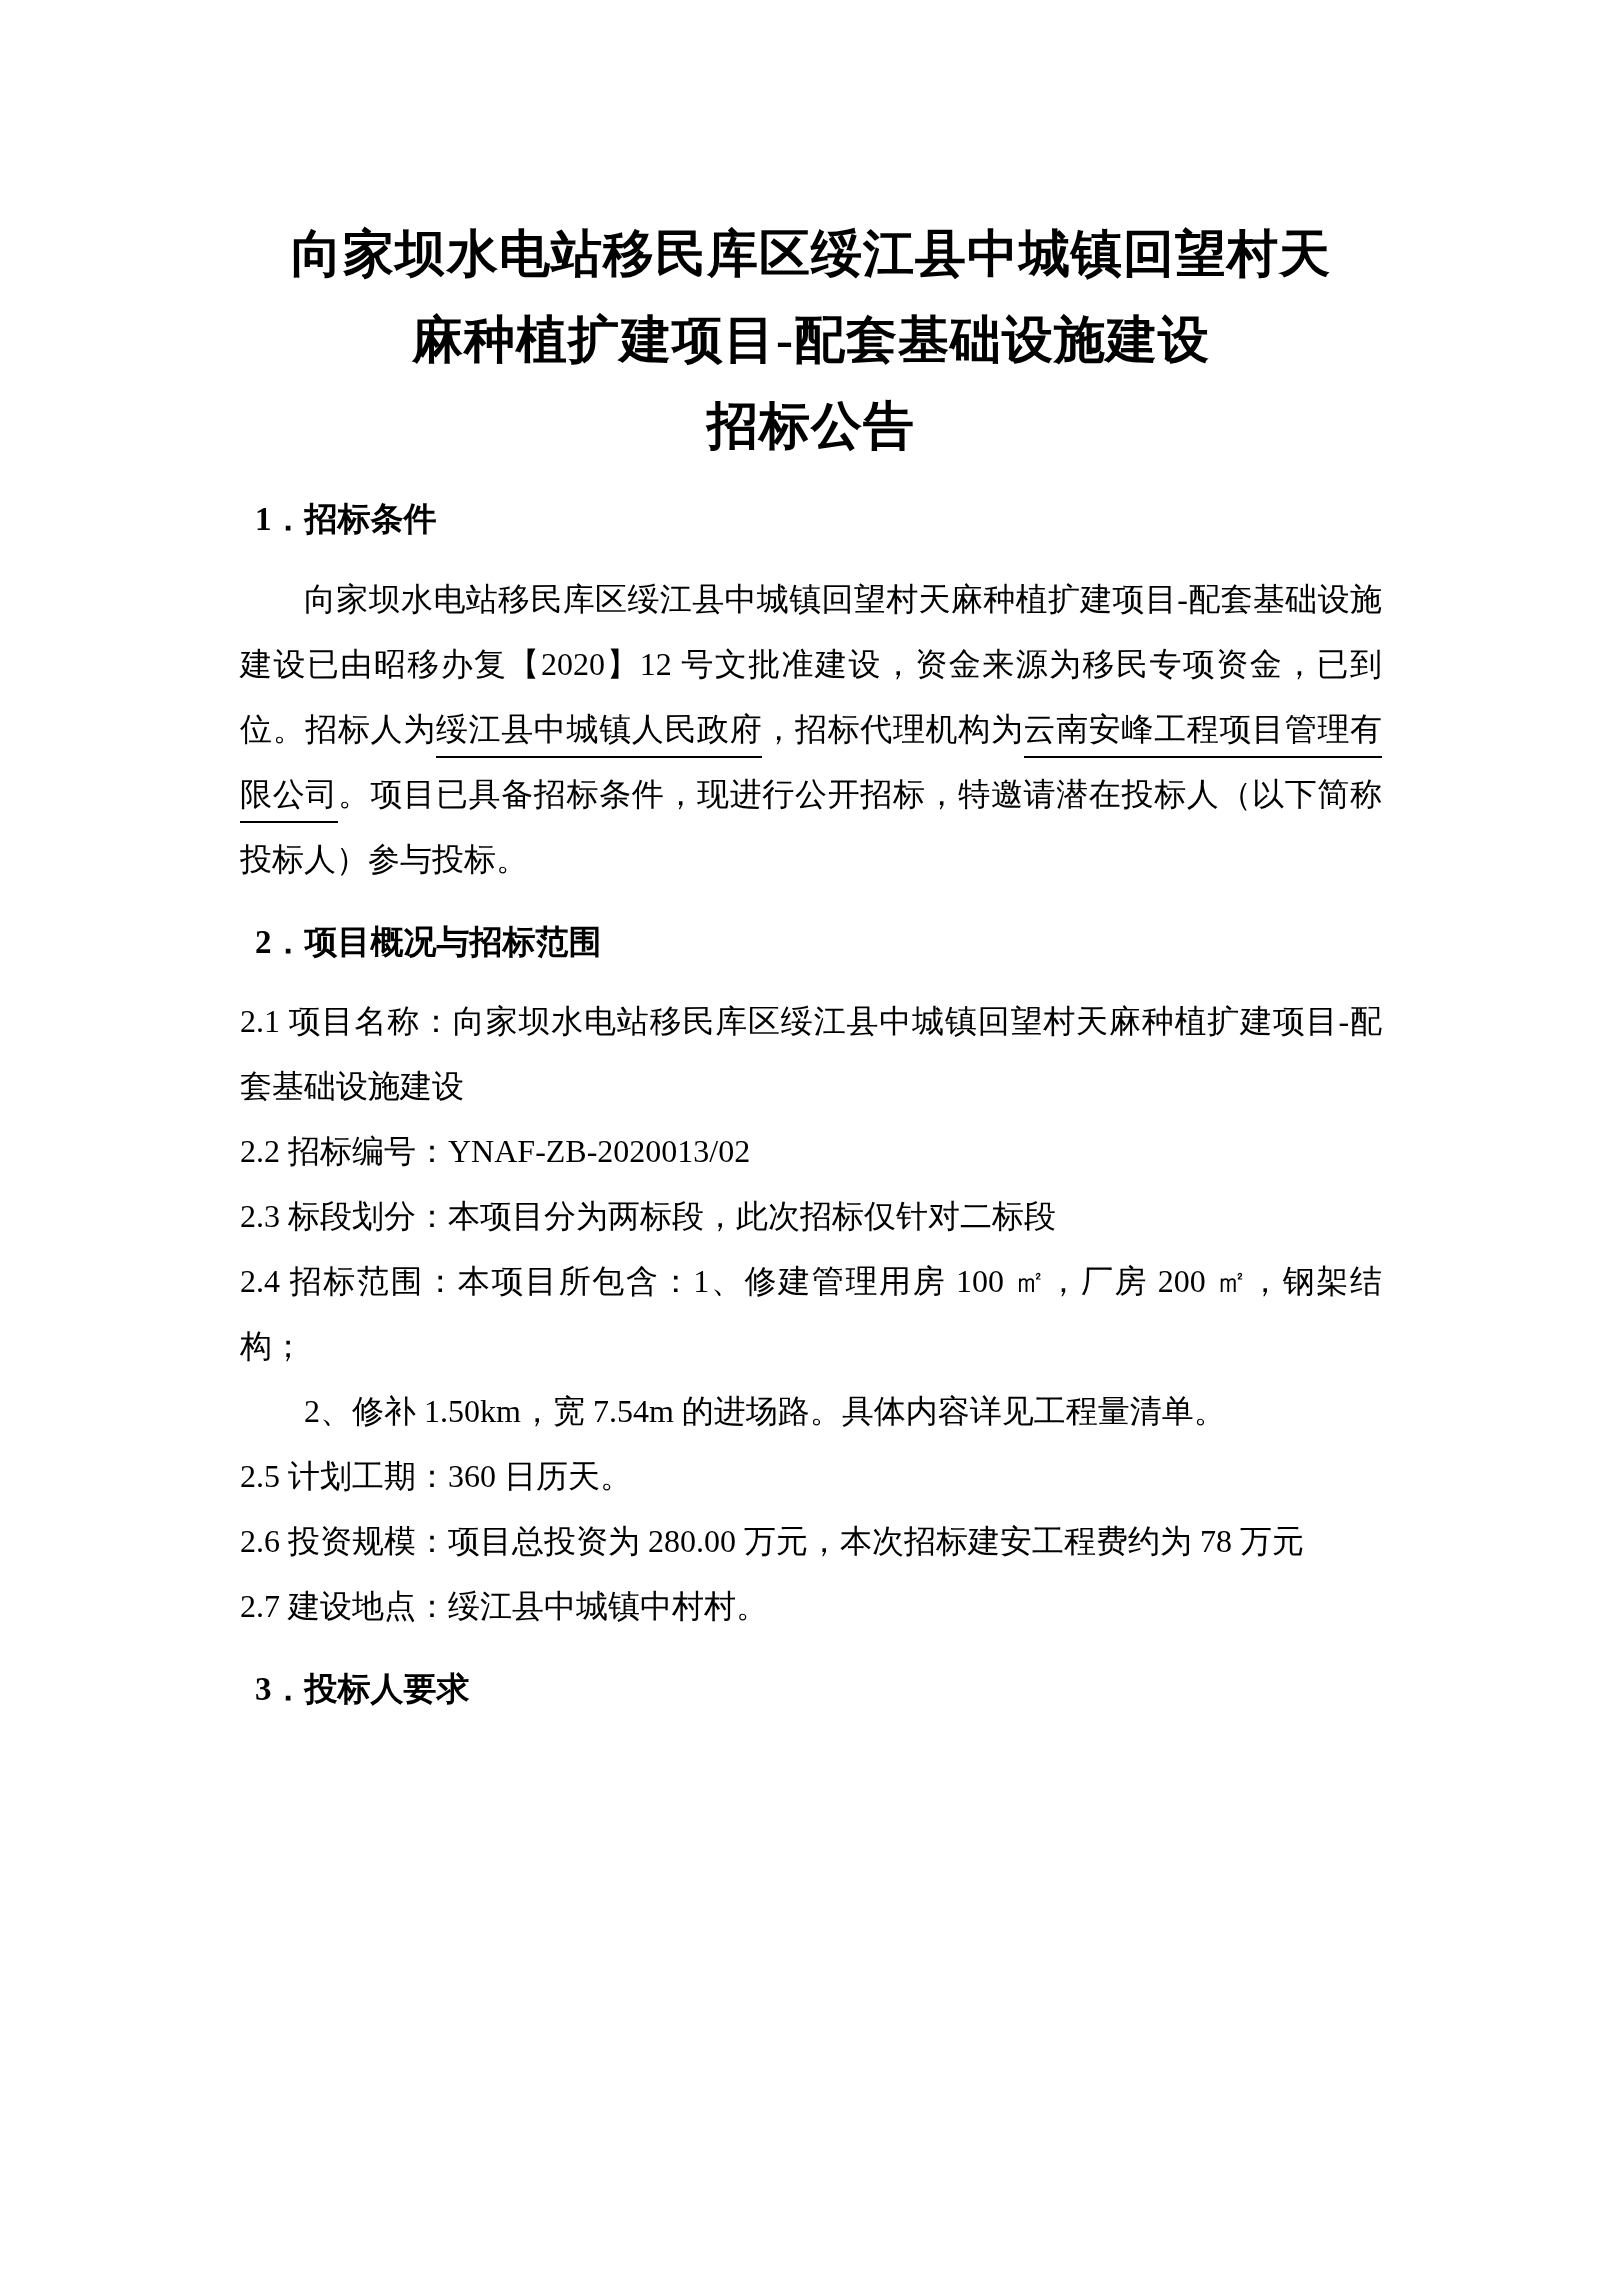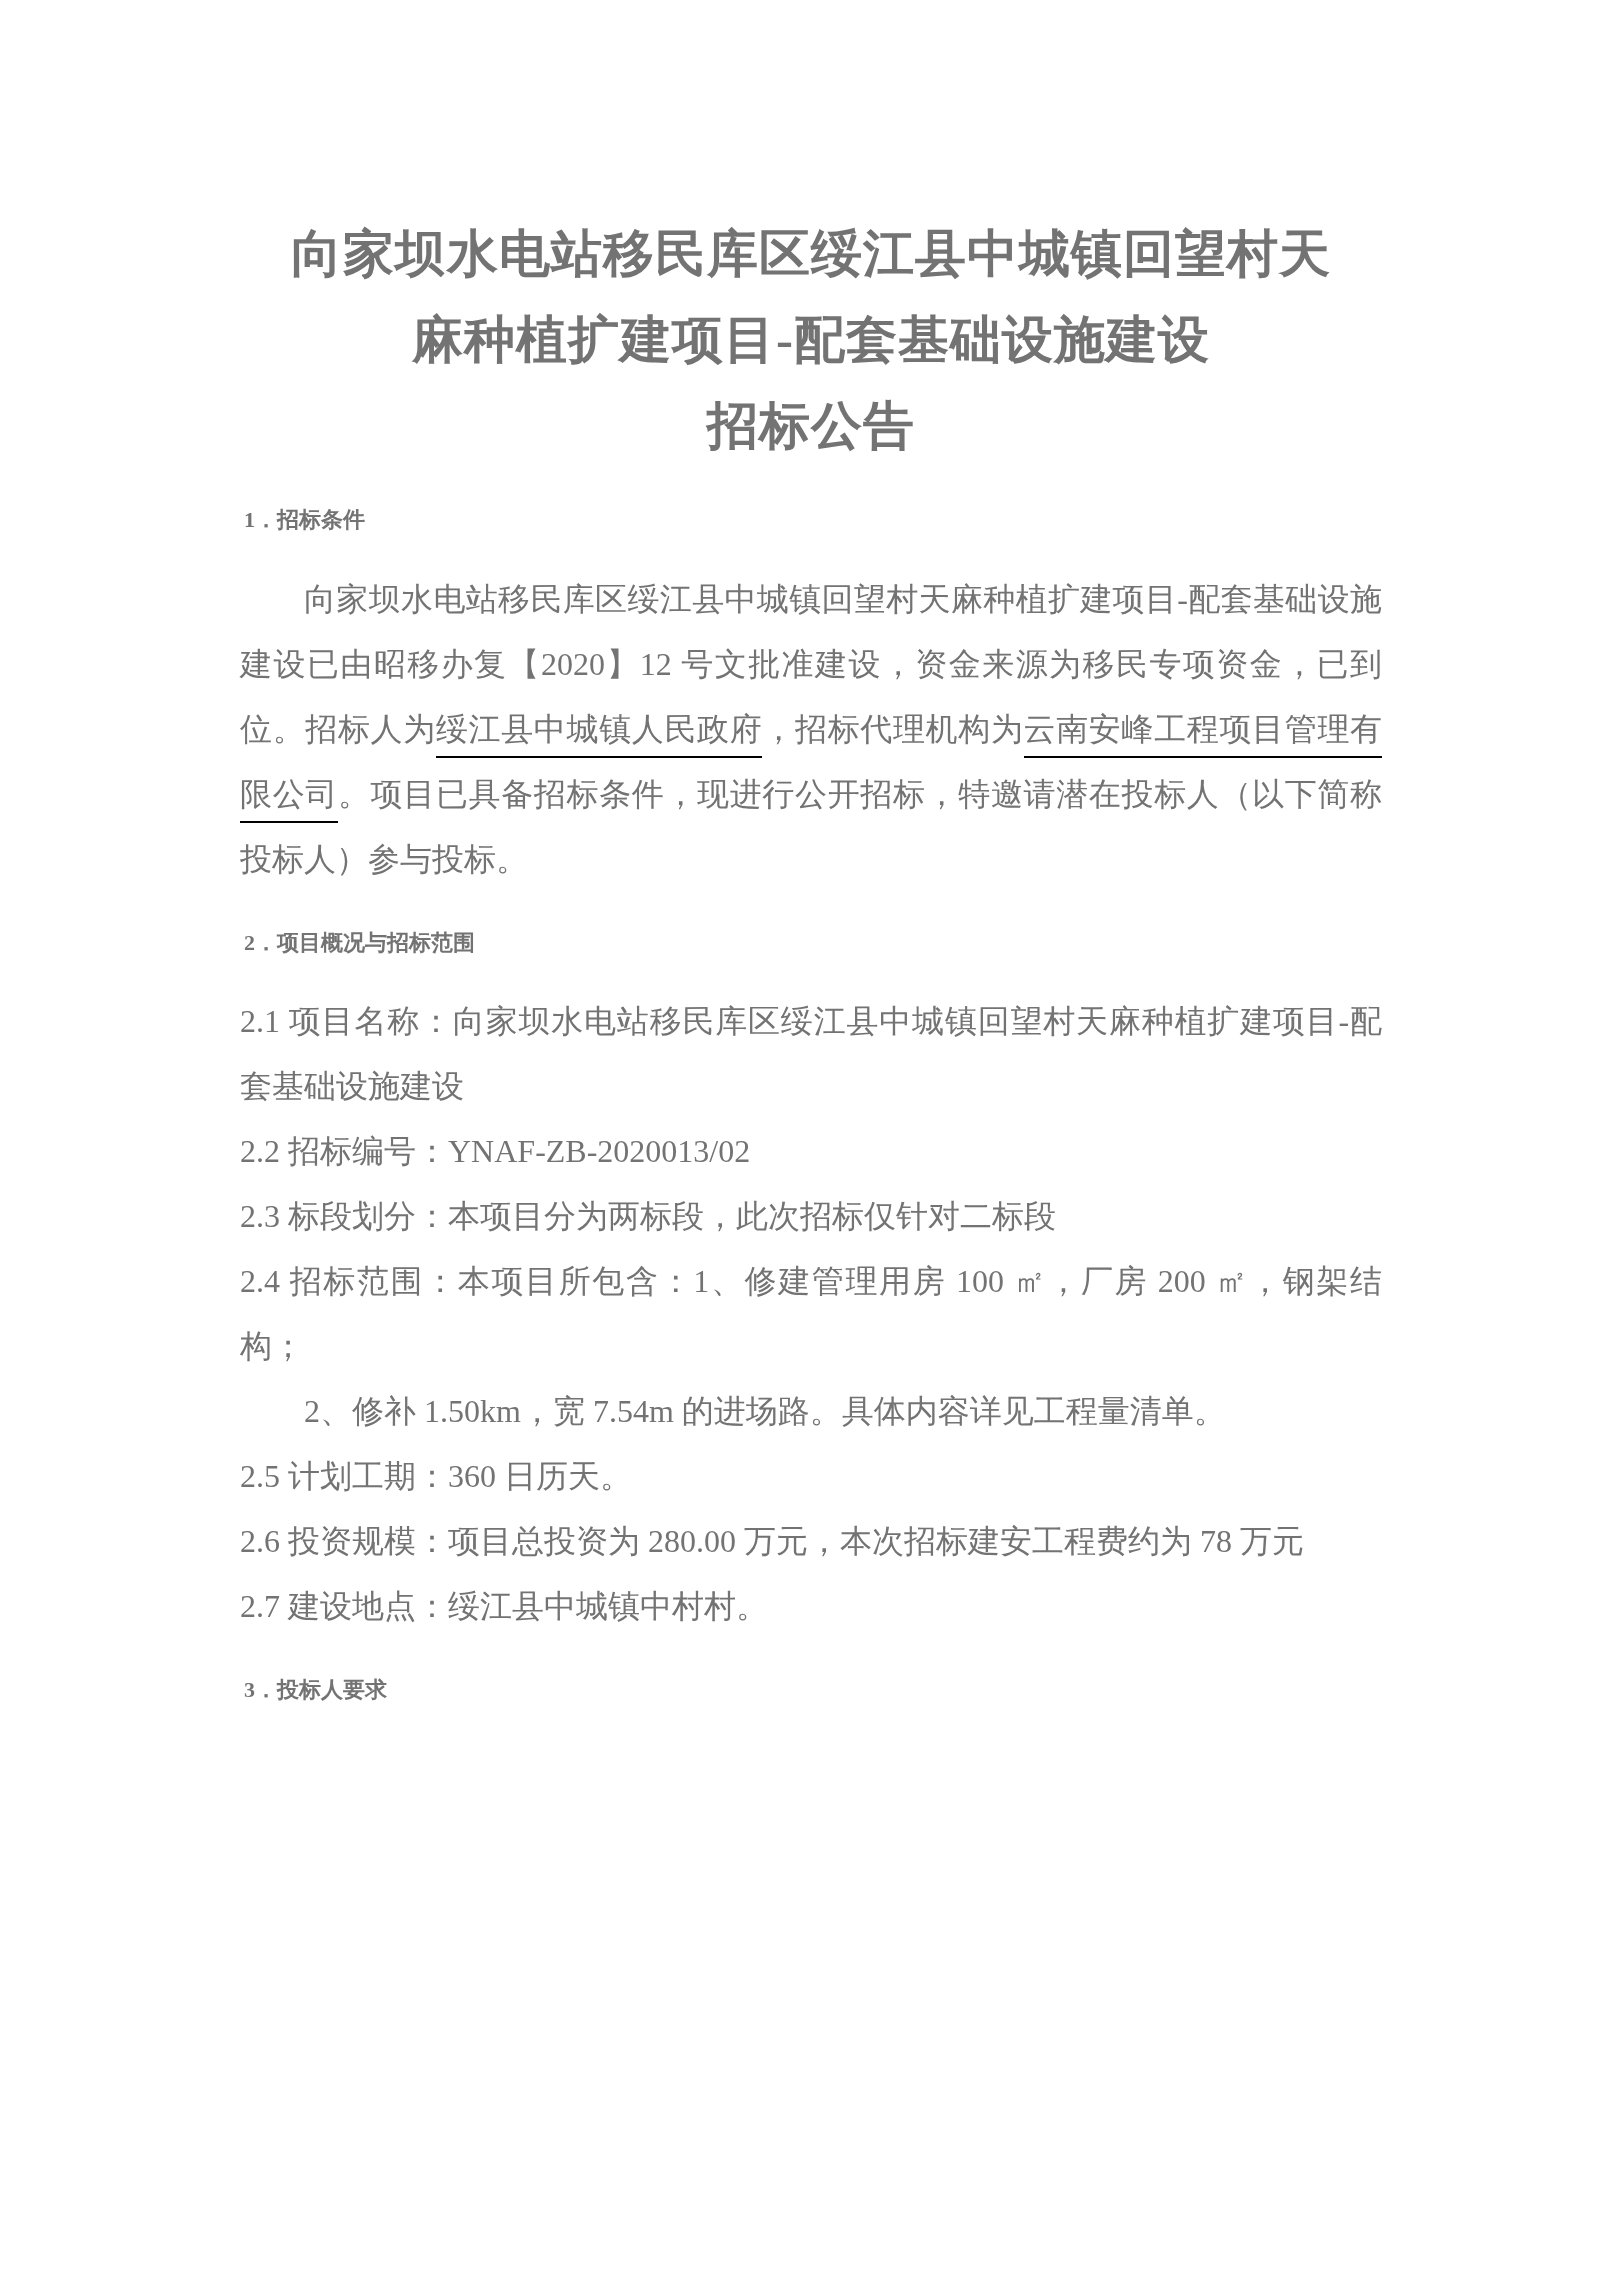--- a/index.html
+++ b/index.html
@@ -5,38 +5,38 @@
   html, body {
     margin: 0;
     padding: 0;
     background: #ffffff;
   }
   .page {
     position: relative;
     width: 1621px;
     height: 2293px;
     background: #ffffff;
-    color: #737373;
+    color: #000000;
     box-sizing: border-box;
     padding: 211px 239px 0 240px;
     overflow: hidden;
     font-family: "Liberation Serif", "DejaVu Serif", serif;
   }
   .doc-title {
     text-align: center;
     font-size: 51px;
     font-weight: bold;
     line-height: 86px;
     letter-spacing: 1px;
   }
   .sec-heading {
-    font-size: 22px;
+    font-size: 33px;
     font-weight: bold;
     line-height: 43px;
-    margin: 29px 0 0 4px;
+    margin: 29px 0 0 15px;
   }
   .body-block {
     margin-top: 25.5px;
   }
   .body-par {
     font-size: 32px;
     line-height: 65px;
     margin: 0;
     text-align: justify;
     text-justify: inter-ideograph;

